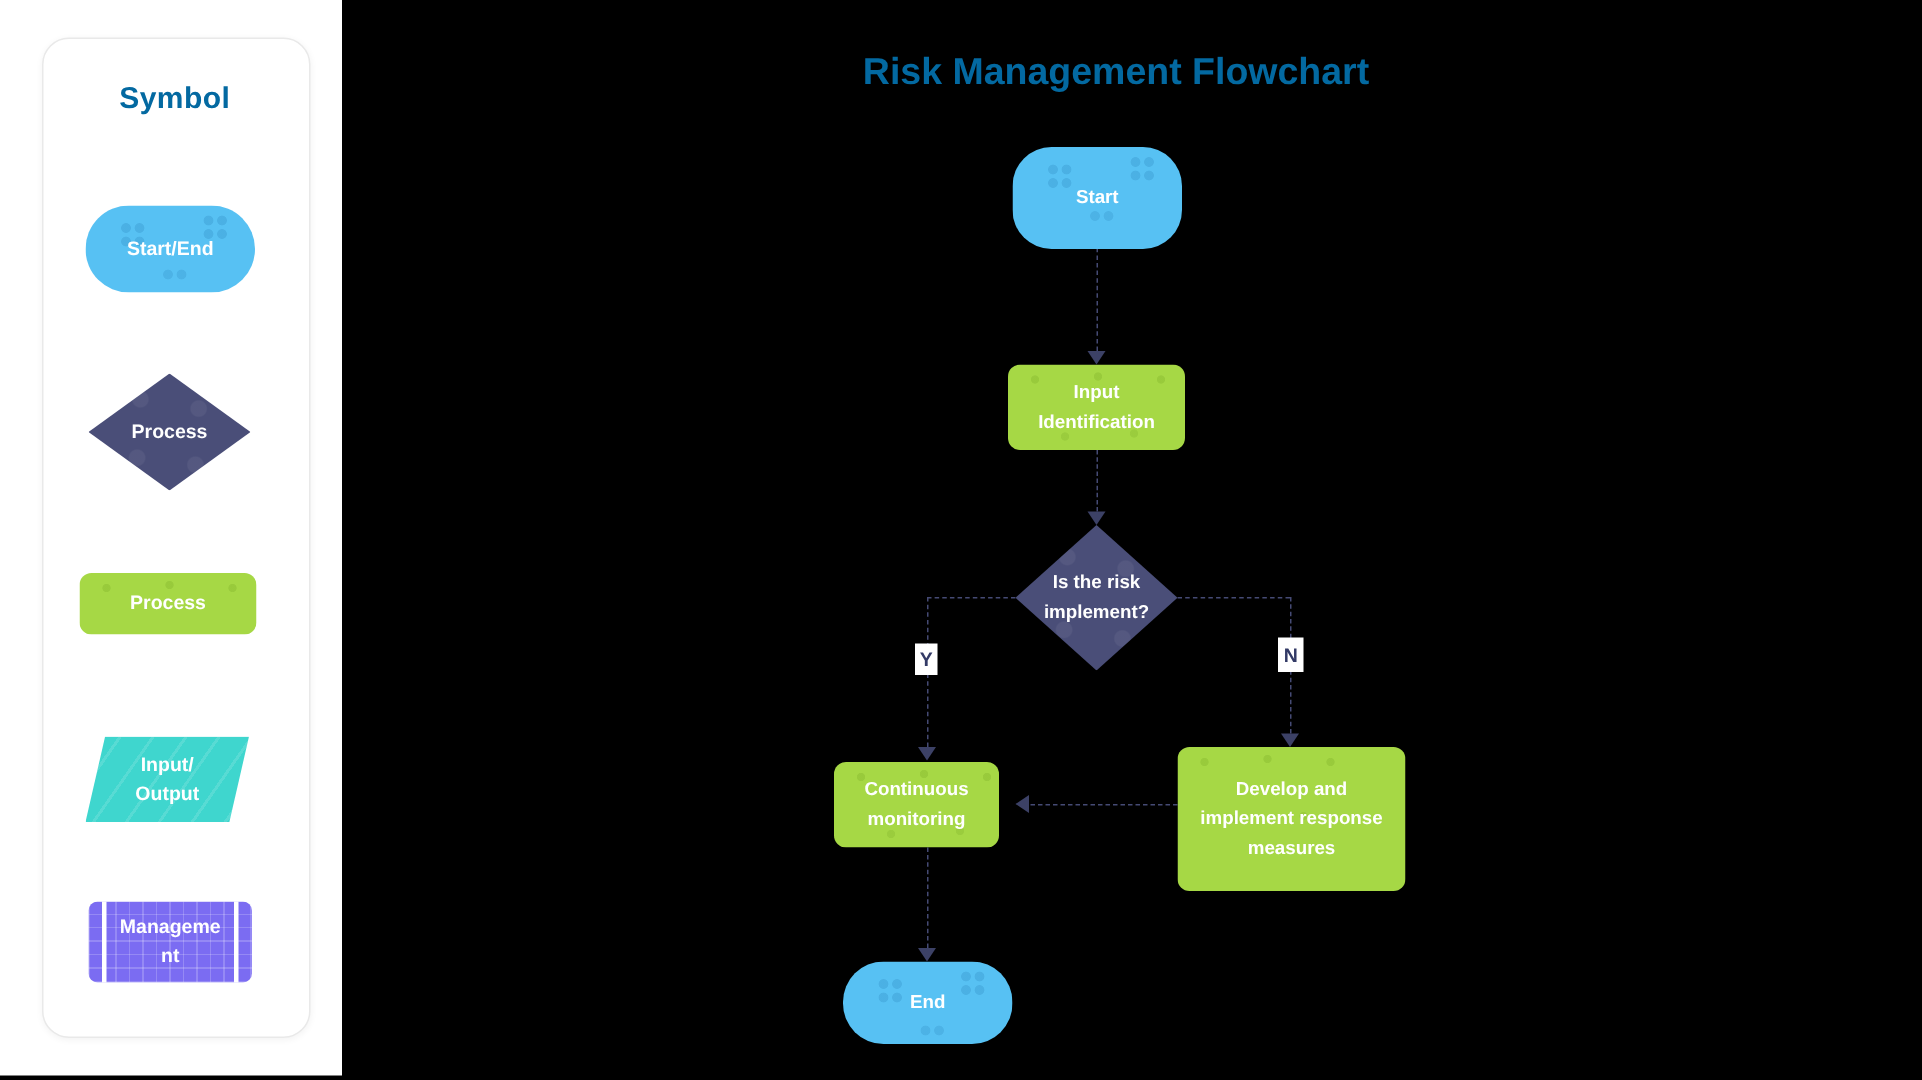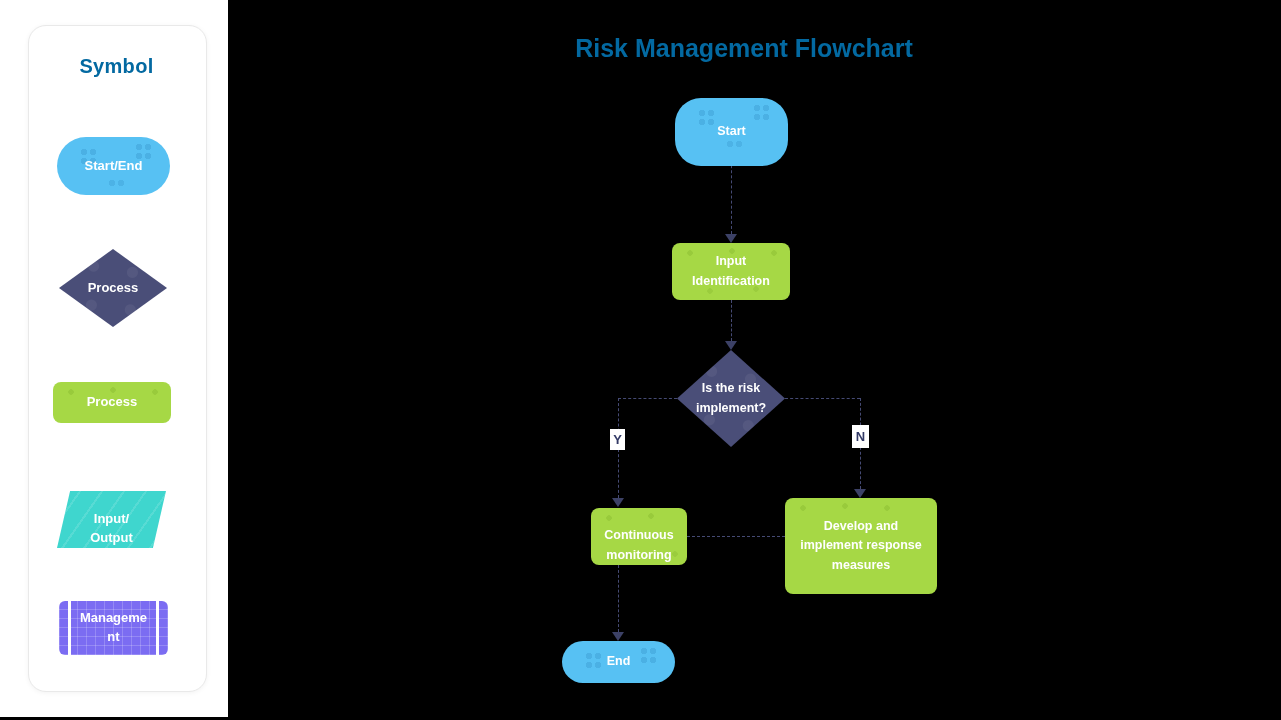--- a/index.html
+++ b/index.html
@@ -72,43 +72,43 @@
       repeating-linear-gradient(0deg,  rgba(255,255,255,.20) 0 1px, transparent 1px 9px),
       repeating-linear-gradient(90deg, rgba(255,255,255,.20) 0 1px, transparent 1px 9px);
   }
 
   .diamond { clip-path:polygon(50% 0,100% 50%,50% 100%,0 50%); }
   .parallelogram { clip-path:polygon(12% 0,100% 0,88% 100%,0 100%); }
 
   #sym-terminator { left:57px; top:137px; width:113px; height:58px; border-radius:29px; }
   #sym-decision   { left:59px; top:249px; width:108px; height:78px; }
   #sym-process    { left:53px; top:382px; width:118px; height:41px; border-radius:8px; }
-  #sym-io         { left:57px; top:491px; width:109px; height:57px;align-items:flex-end; }
+  #sym-io         { left:57px; top:491px; width:109px; height:57px; }
   #sym-subprocess { left:59px; top:601px; width:109px; height:54px; border-radius:6px; }
   #sym-subprocess .bar {
     position:absolute; top:0; bottom:0; width:3px; background:#fff;
   }
   #sym-subprocess .bar.left  { left:9px; }
   #sym-subprocess .bar.right { right:9px; }
 
   .pre { white-space:pre-line; }
   .wrap-any { overflow-wrap:anywhere; word-break:normal; }
 
   
   .canvas-title {
     position:absolute; left:744px; top:34px; transform:translateX(-50%);
     font-size:25px; font-weight:700; color:#0369a1; white-space:nowrap;
   }
 
   #node-start    { left:675px; top:98px;  width:113px; height:68px; border-radius:26px; }
   #node-riskid   { left:672px; top:243px; width:118px; height:57px; border-radius:8px; }
   #node-decision { left:677px; top:350px; width:108px; height:97px; }
-  #node-monitor  { left:591px; top:508px; width:96px; height:57px; border-radius:8px;align-items:flex-end; }
+  #node-monitor  { left:556px; top:508px; width:110px; height:57px; border-radius:8px; }
   #node-develop  { left:785px; top:498px; width:152px; height:96px; border-radius:8px; }
-  #node-end      { left:562px; top:641px; width:113px; height:42px; border-radius:27px; }
+  #node-end      { left:562px; top:641px; width:113px; height:55px; border-radius:27px; }
 
   #node-decision .label { width:74px; }
   #node-riskid .label   { width:100px; }
   #node-monitor .label  { width:100px; }
   #node-develop .label  { width:140px; }
   #sym-subprocess .label{ width:70px; position:relative; }
   #sym-io .label        { width:80px; }
 
   
   .edge-v { position:absolute; width:0; border-left:1.5px dashed #454a74; }

